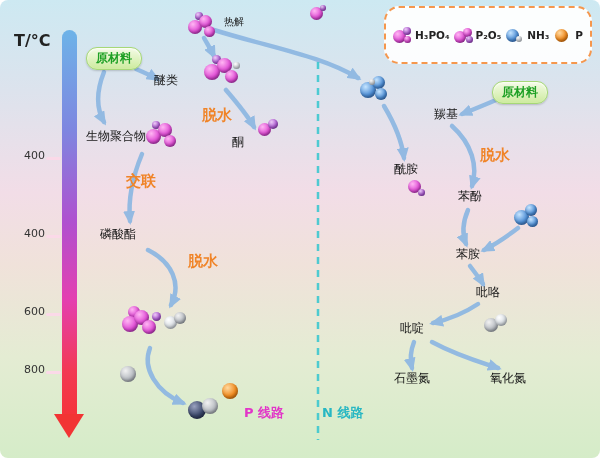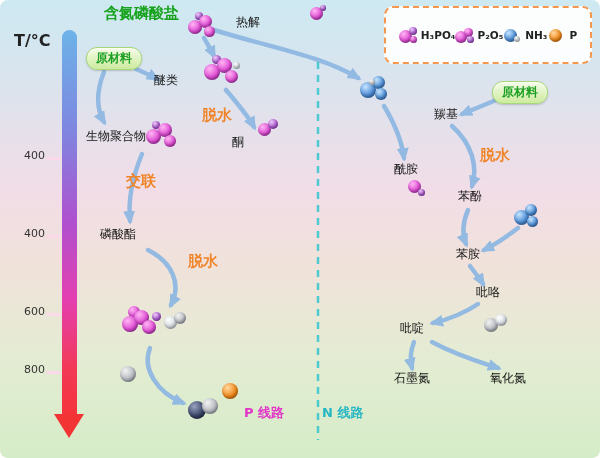--- a/index.html
+++ b/index.html
@@ -23,22 +23,22 @@
     font-family:Liberation Serif, serif;
   }
   
   .tbar{position:absolute;left:62px;top:30px;width:15px;height:386px;border-radius:8px 8px 0 0;
     background:linear-gradient(180deg,#6db3e8 0%,#7e86e0 26%,#b050cf 50%,#e43fb0 70%,#f23a55 88%,#f5333a 100%);}
   .tarrow{position:absolute;left:54px;top:414px;width:0;height:0;
     border-left:15.5px solid transparent;border-right:15.5px solid transparent;border-top:24px solid #f23434;}
   .tick{position:absolute;left:46px;width:15px;height:3px;background:#fbd9e8;border-radius:2px;}
   
   .legend{position:absolute;left:384px;top:6px;width:208px;height:58px;box-sizing:border-box;
-    border:2px dashed #f5974d;border-radius:9px;background:rgba(255,255,255,.93);
-    display:flex;flex-direction:row;justify-content:space-around;padding:3px 7px;}
+    border:2px dashed #f5974d;border-radius:15px;background:rgba(255,255,255,.93);
+    display:flex;flex-direction:column;justify-content:space-around;padding:3px 7px;}
   .lrow{display:flex;align-items:center;justify-content:space-between;}
   .litem{display:flex;align-items:center;gap:3px;font-size:10.5px;font-weight:bold;color:#222;}
   .licon{position:relative;display:inline-block;width:19px;height:17px;flex:none;}
   
   .mol{position:absolute;}
   .sp{position:absolute;display:block;border-radius:50%;box-shadow:inset -1px -2px 3px rgba(0,0,0,.28);}
   .c-mag{background:radial-gradient(circle at 35% 30%,#ffb6f3,#e14fd6 55%,#8c1c96);}
   .c-pur{background:radial-gradient(circle at 35% 30%,#eccaf5,#b35fd9 55%,#6c2390);}
   .c-blu{background:radial-gradient(circle at 35% 30%,#c6e5ff,#4f8fd6 55%,#2a5fa8);}
   .c-org{background:radial-gradient(circle at 35% 30%,#ffd9a0,#f08a1e 55%,#b85a00);}
@@ -120,22 +120,21 @@
       </span>
       <span class="litem">
         <span class="licon">
           <i class="sp c-org" style="width:13px;height:13px;left:2px;top:2px"></i>
         </span>
         <span>P</span>
       </span>
     </div>
   </div>
 
-  <span class="label lab-green" style="left:104px;top:5px">含氮磷酸盐</span>
-  <span class="label" style="left:236px;top:16px;font-size:12px">热解</span>
+  <span class="label" style="left:224px;top:16px;font-size:10px">热解</span>
 
   <div class="pill" style="left:86px;top:47px">原材料</div>
   <div class="pill" style="left:492px;top:81px">原材料</div>
 
   <span class="label" style="left:154px;top:74px">醚类</span>
   <span class="label lab-orange" style="left:202px;top:107px">脱水</span>
   <span class="label" style="left:232px;top:136px">酮</span>
   <span class="label" style="left:86px;top:130px">生物聚合物</span>
   <span class="label lab-orange" style="left:126px;top:173px">交联</span>
   <span class="label" style="left:100px;top:228px">磷酸酯</span>

